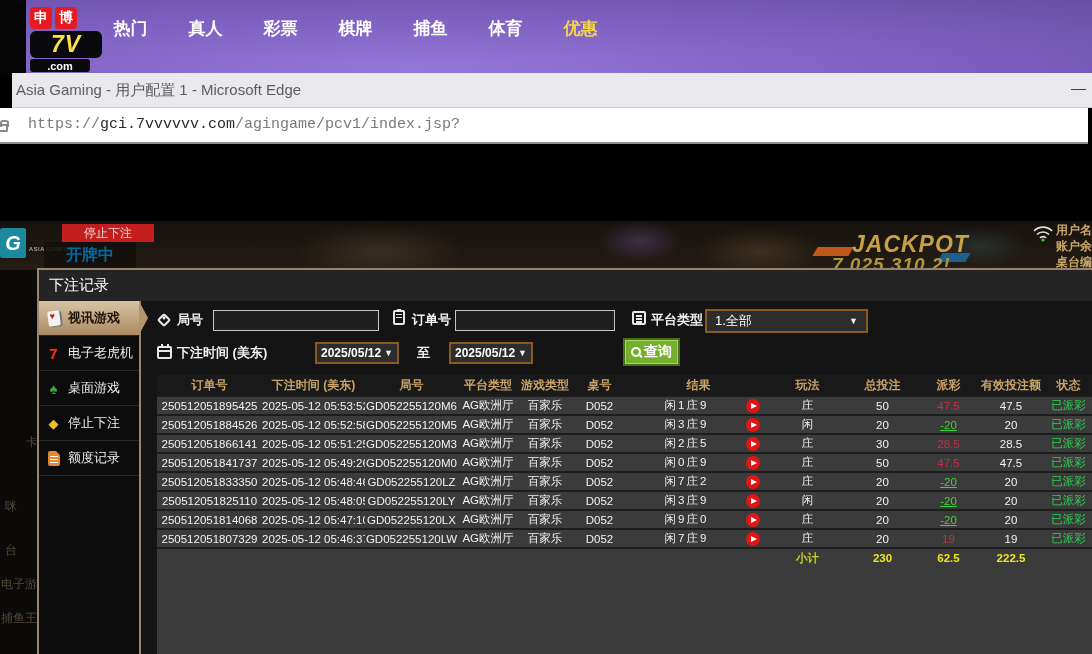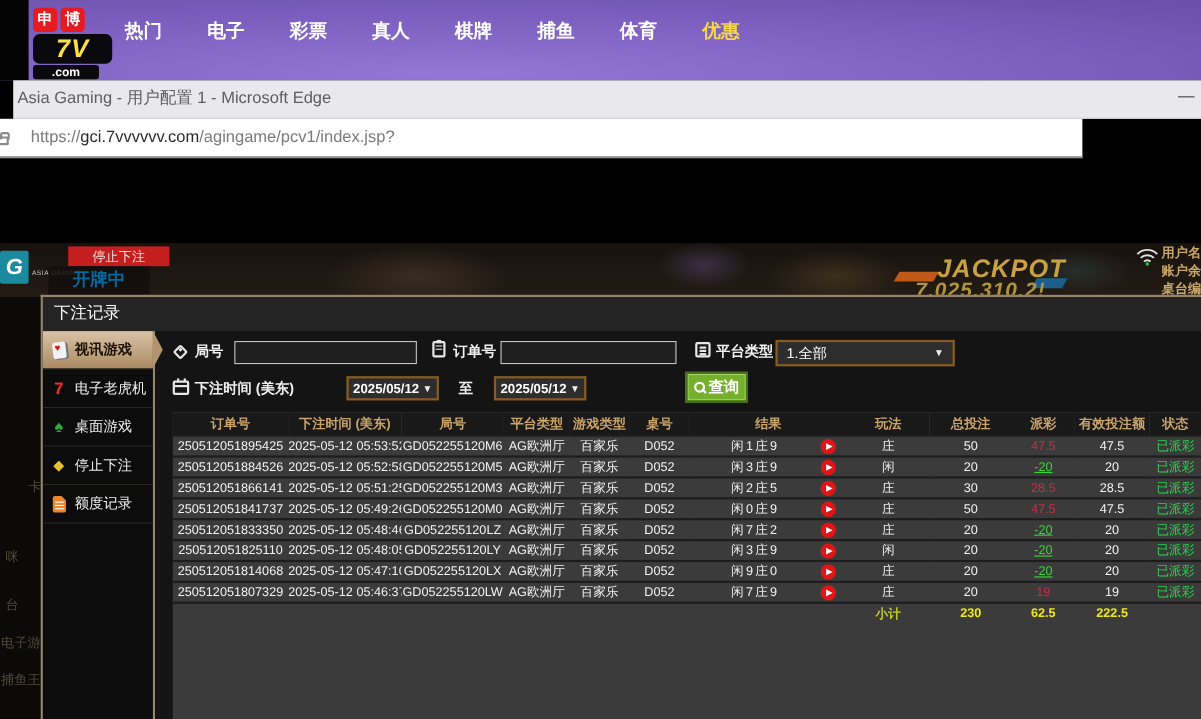--- a/index.html
+++ b/index.html
@@ -23,22 +23,22 @@
   .nav-menu { position:absolute; left:93px; top:0; height:73px; display:flex; }
   .nav-item { width:75px; height:57px; display:flex; align-items:center; justify-content:center;
     color:#fff; font-size:17px; font-weight:bold; cursor:pointer; }
   .nav-item.hl { color:#f6d64b; }
 
   
   .titlebar { position:absolute; left:12px; top:73px; width:1092px; height:35px; background:#e9e8ec;
     border-bottom:1px solid #cfcfd4; }
   .titlebar-text { position:absolute; left:4px; top:0; line-height:34px; font-size:15px; color:#5d5d60; }
   .min-btn { position:absolute; right:18px; top:0; line-height:30px; font-size:15px; color:#444; cursor:pointer; }
-  .addressbar { position:absolute; left:0; top:108px; width:984px; height:36px; background:#fff;
-    border-bottom:2px solid #8f8f8f; }
+  .addressbar { position:absolute; left:0; top:108px; width:1088px; height:36px; background:#fff;
+    border-bottom:2px solid #8f8f8f;font-family:Liberation Mono, monospace; }
   .lock-icon { position:absolute; left:-3px; top:16px; width:11px; height:8px;
     border:2px solid #8a8a8a; border-radius:1px; }
   .lock-icon::before { content:""; position:absolute; top:-6px; left:1px; width:5px; height:5px;
     border:2px solid #8a8a8a; border-bottom:none; border-radius:3px 3px 0 0; }
   .url { position:absolute; left:28px; top:0; line-height:34px; font-size:15px; color:#7a7a7a; cursor:text; }
   .url .domain { color:#2b2b2b; }
 
   .blackgap { position:absolute; left:0; top:144px; width:1092px; height:77px; background:#000; }
 
   
@@ -157,23 +157,22 @@
     <div class="logo">
       <div class="logo-badges">
         <span class="logo-badge">申</span>
         <span class="logo-badge">博</span>
       </div>
       <div class="logo-main">7V</div>
       <div class="logo-suffix">.com</div>
     </div>
     <div class="nav-menu">
       <div class="nav-item">热门</div>
-      <div class="nav-item">电子</div>
+      <div class="nav-item">真人</div>
       <div class="nav-item">彩票</div>
-      <div class="nav-item">真人</div>
       <div class="nav-item">棋牌</div>
       <div class="nav-item">捕鱼</div>
       <div class="nav-item">体育</div>
       <div class="nav-item hl">优惠</div>
     </div>
   </div>
 
   <div class="titlebar">
     <span class="titlebar-text">Asia Gaming - 用户配置 1 - Microsoft Edge</span>
     <span class="min-btn">—</span>

